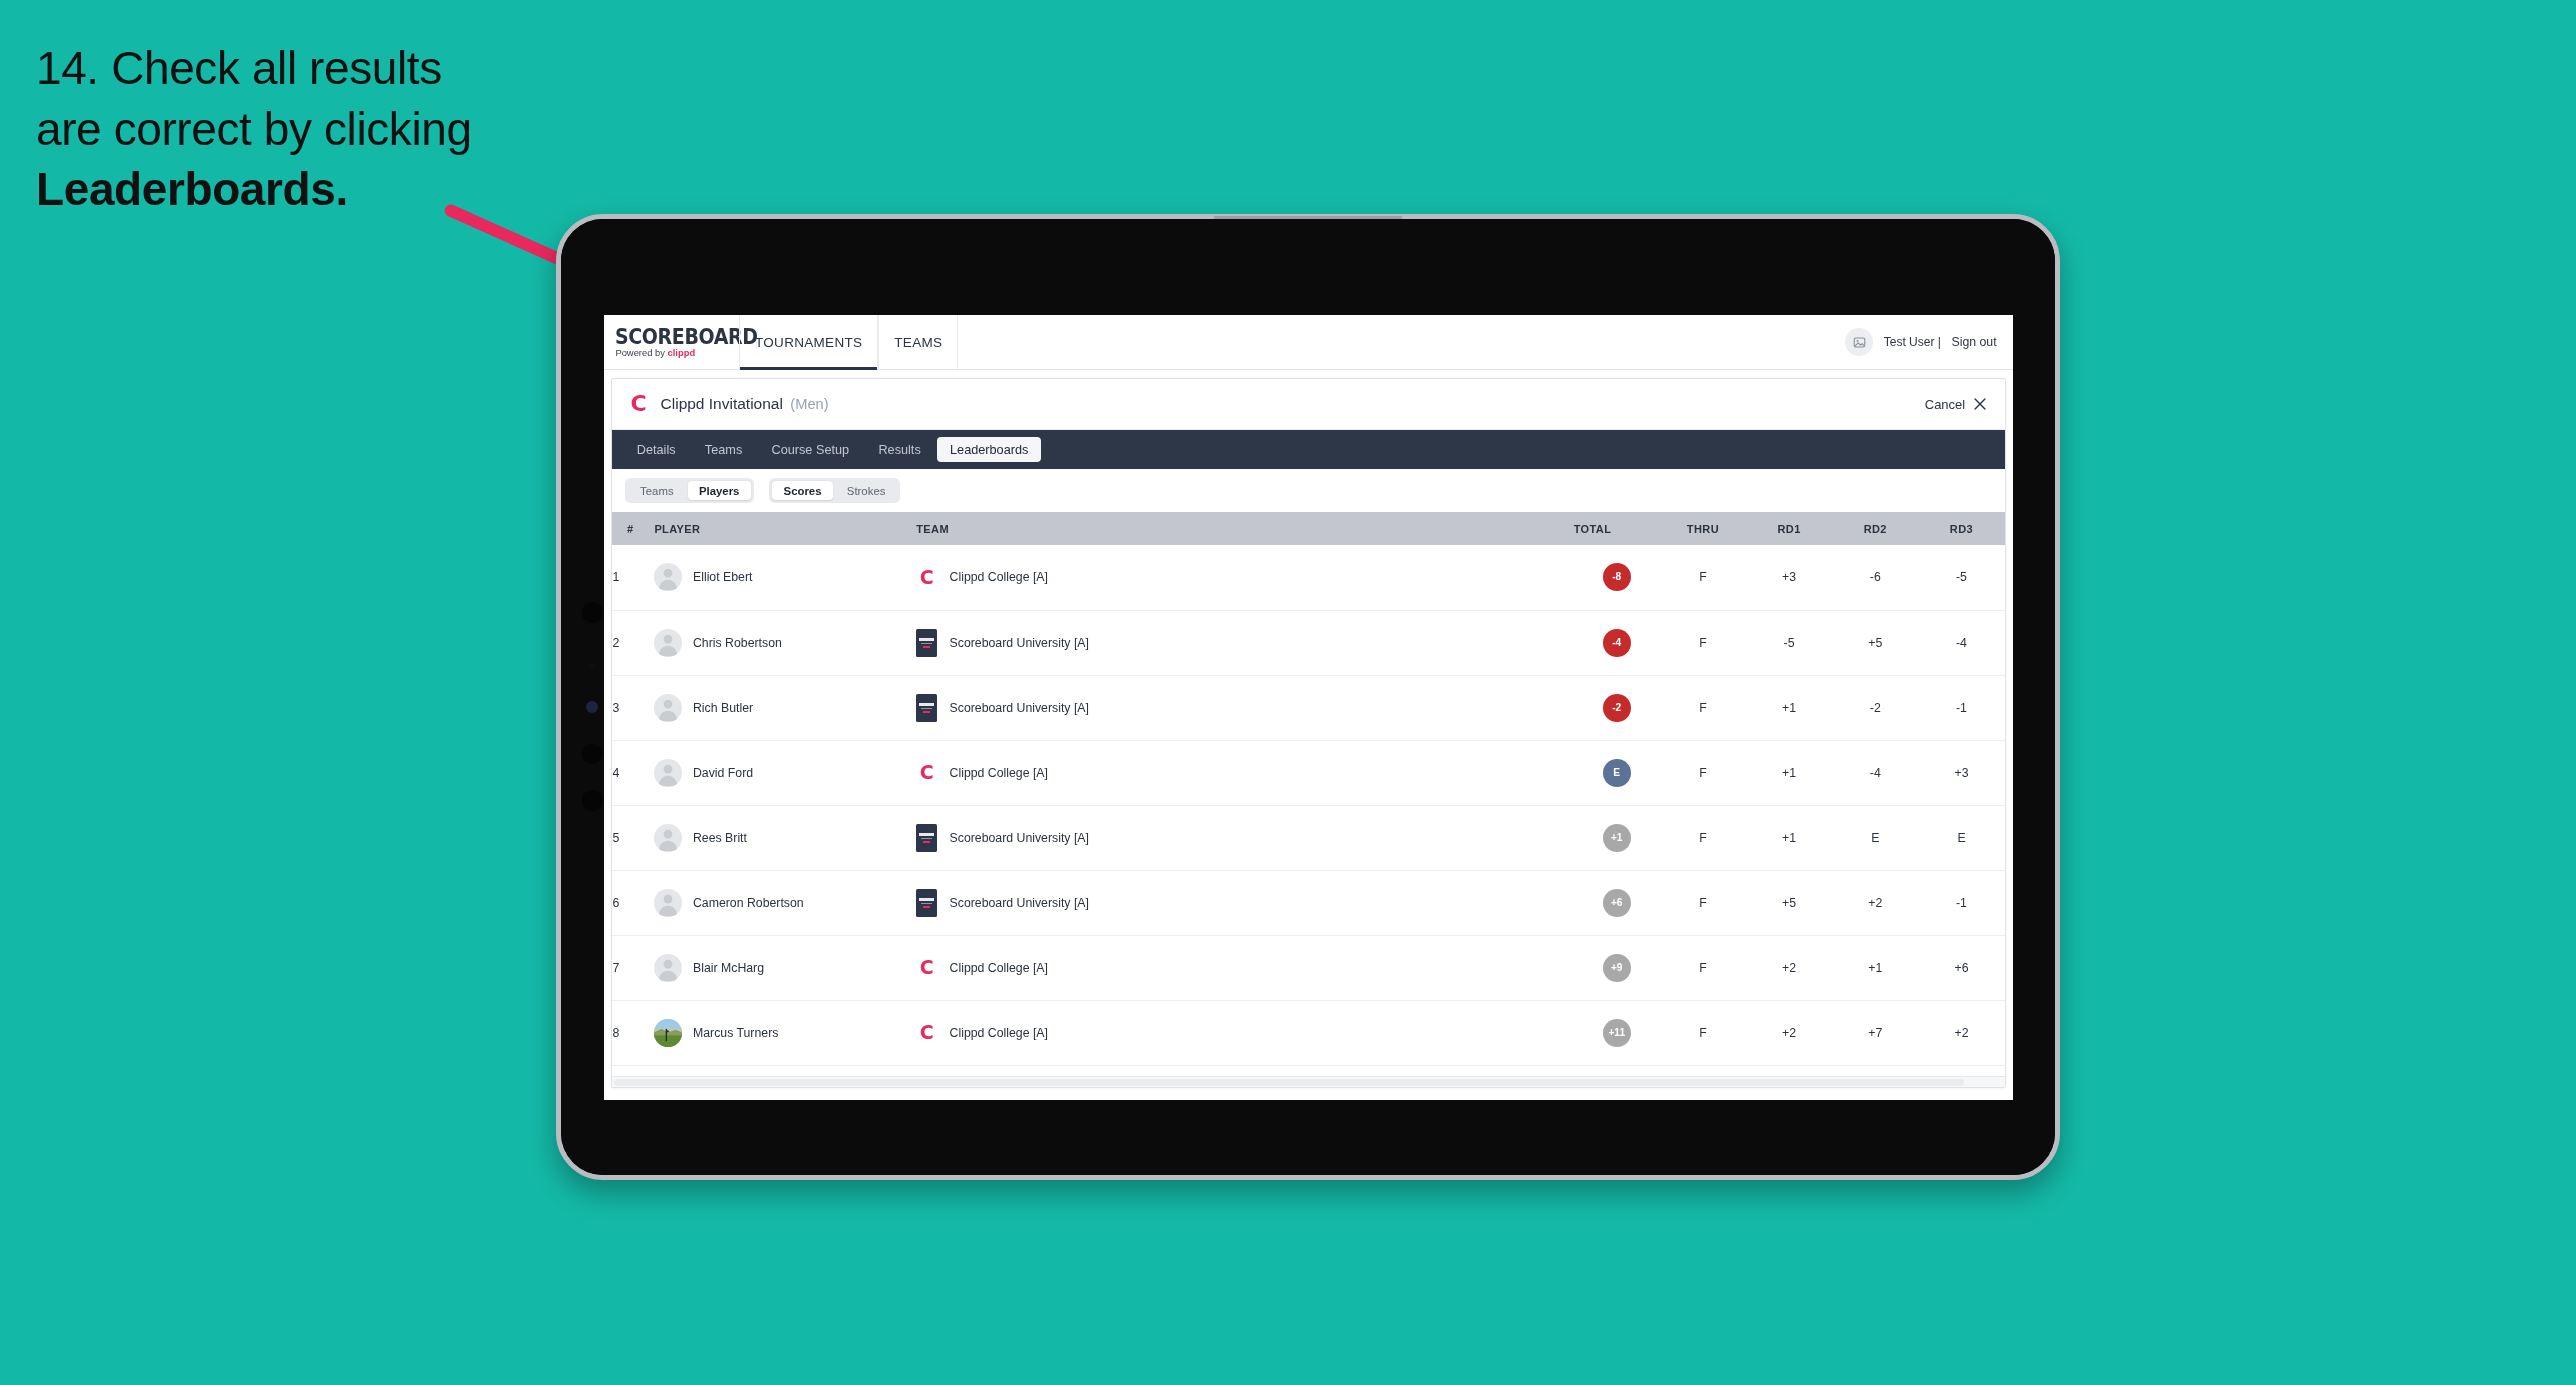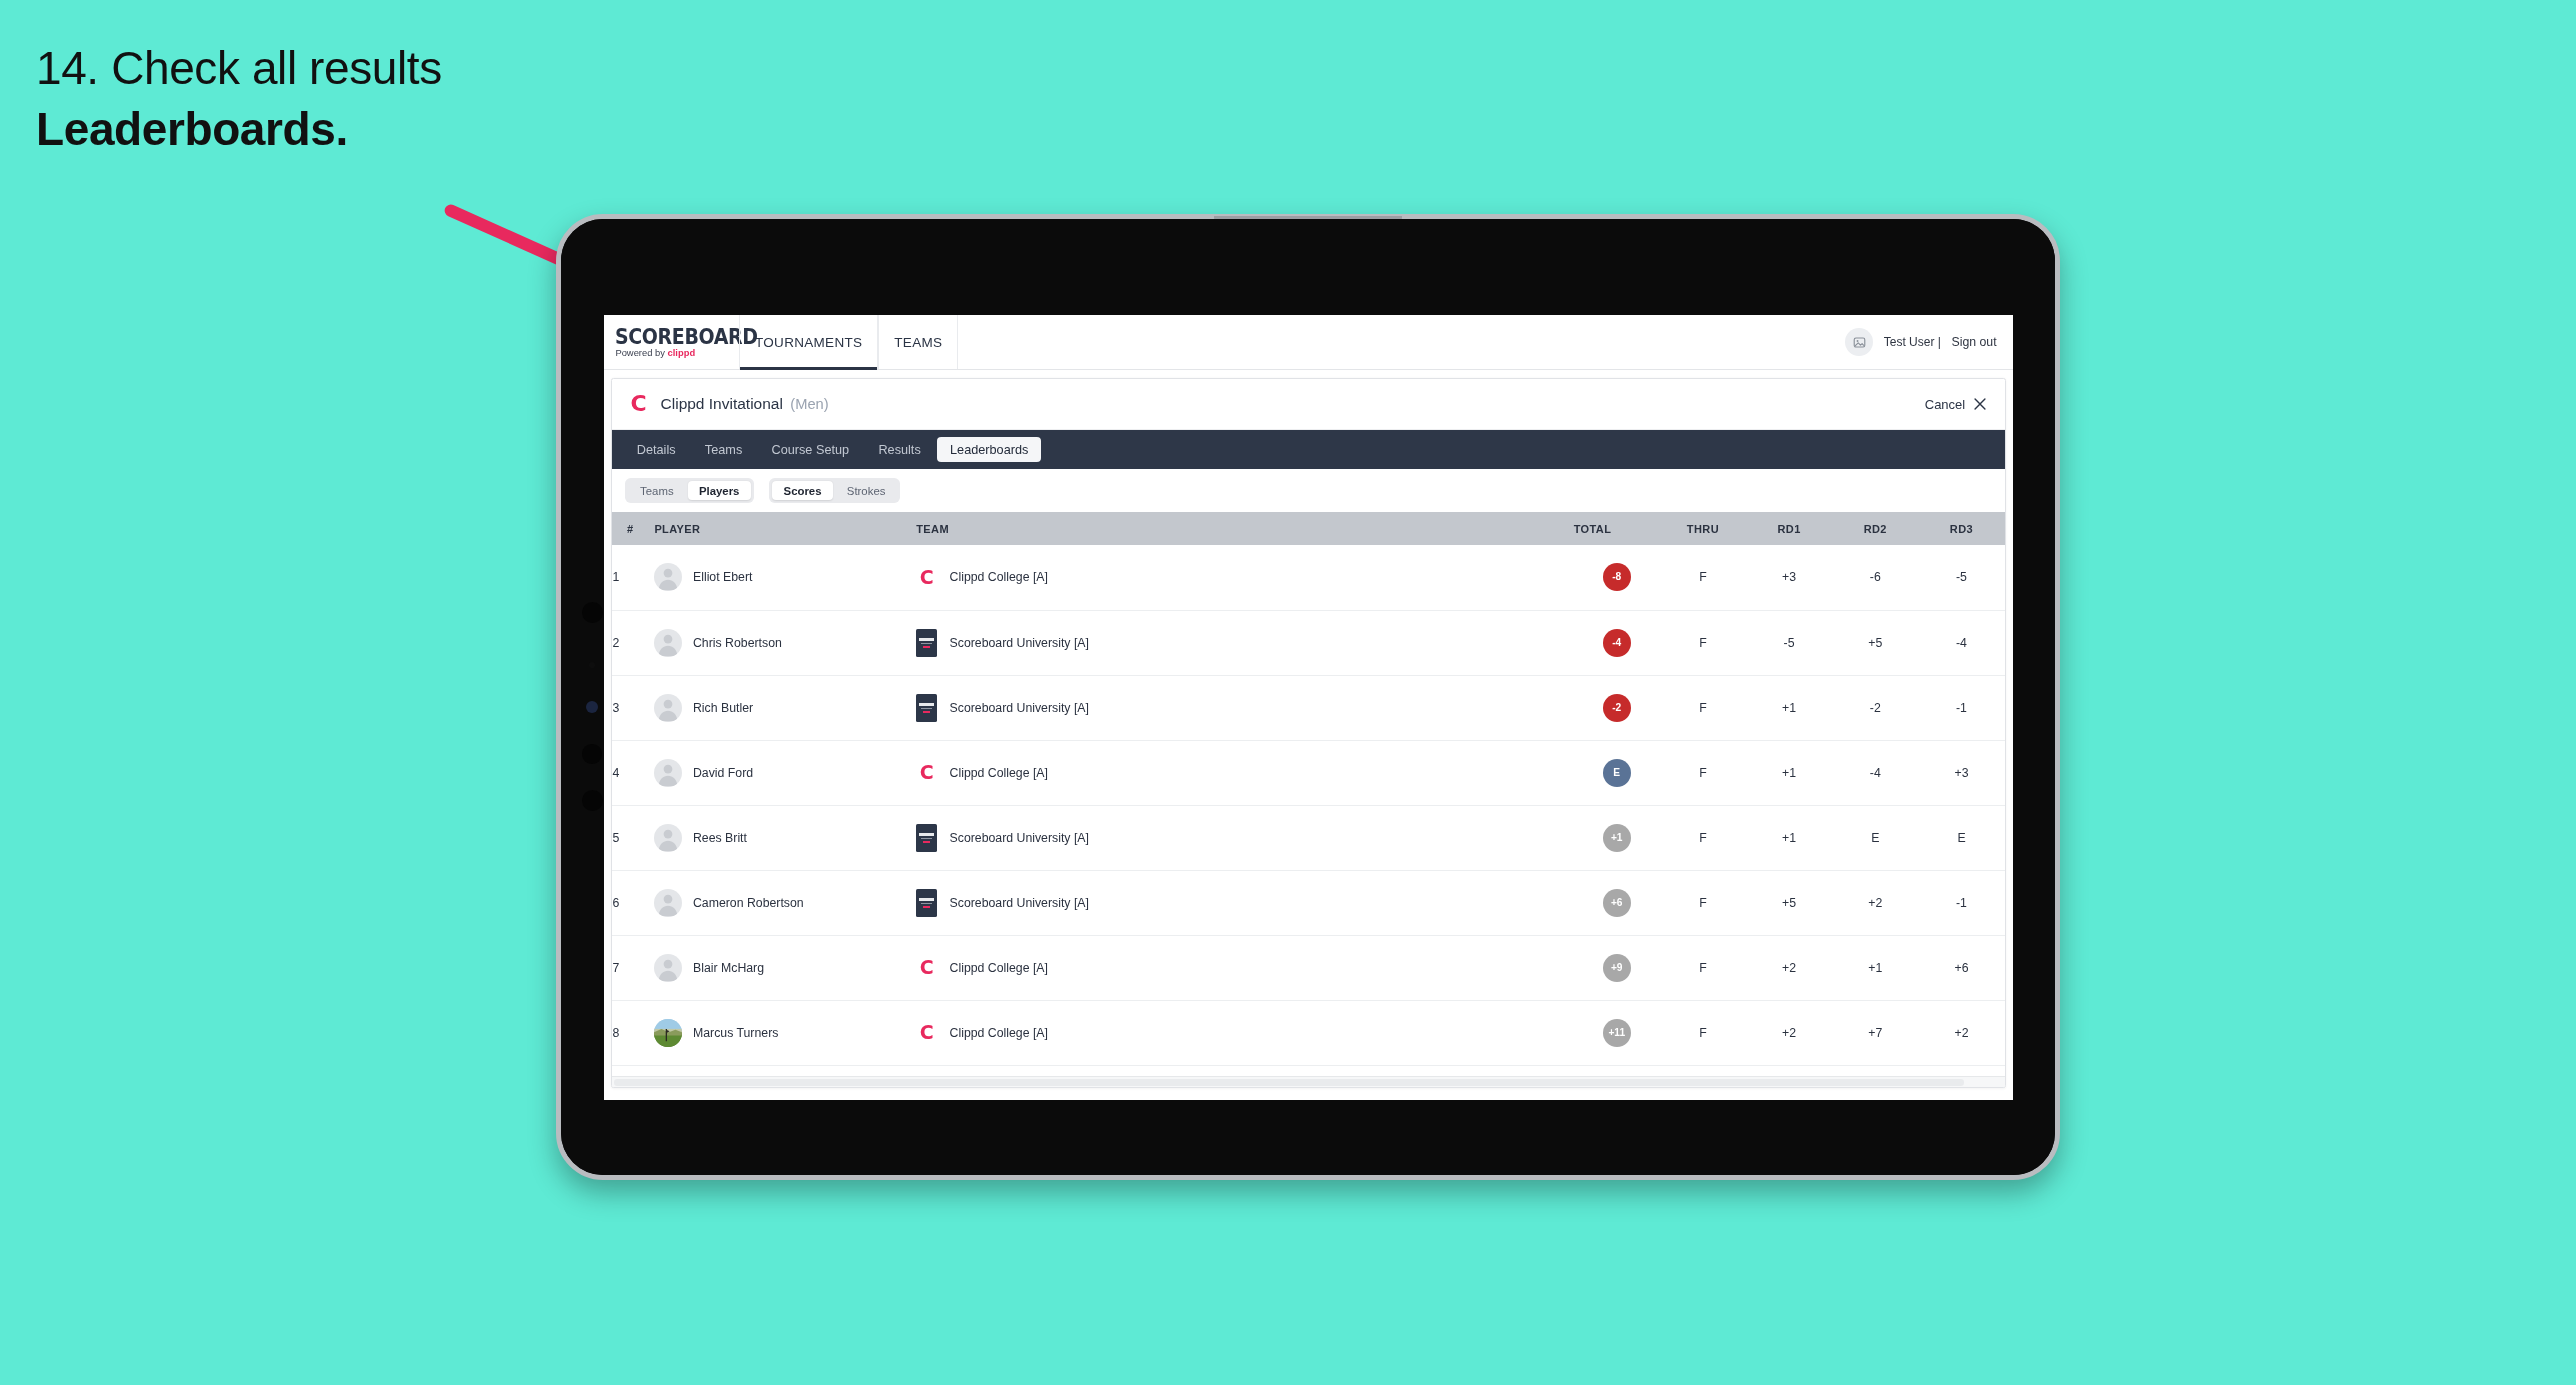--- a/index.html
+++ b/index.html
@@ -10,21 +10,21 @@
     height: 1386px;
     background: #ffffff;
     font-family: "Liberation Sans", sans-serif;
     overflow: hidden;
   }
 
   #stage {
     position: relative;
     width: 2576px;
     height: 1386px;
-    background: #5eead4;
+    background: #14b8a6;
   }
 
   
   #caption {
     position: absolute;
     left: 36px;
     top: 38px;
     width: 621px;
     font-size: 46px;
     line-height: 1.32;
@@ -378,20 +378,21 @@
     border-radius: 3.3px;
   }
 </style>
 </head>
 <body>
 
 <div id="stage">
 
   <div id="caption">
     <div class="normal">14. Check all results</div>
+    <div class="normal">are correct by clicking</div>
     <div class="bold">Leaderboards.</div>
   </div>
 
   <svg id="arrow-svg" viewBox="0 0 700 340">
     <line x1="12" y1="8" x2="592" y2="268" stroke="#e8295e" stroke-width="15" stroke-linecap="round"></line>
     <polygon points="634,300 544,258 598,230" fill="#e8295e"></polygon>
   </svg>
 
   <div id="tablet">
     <div class="top-slot"></div>

